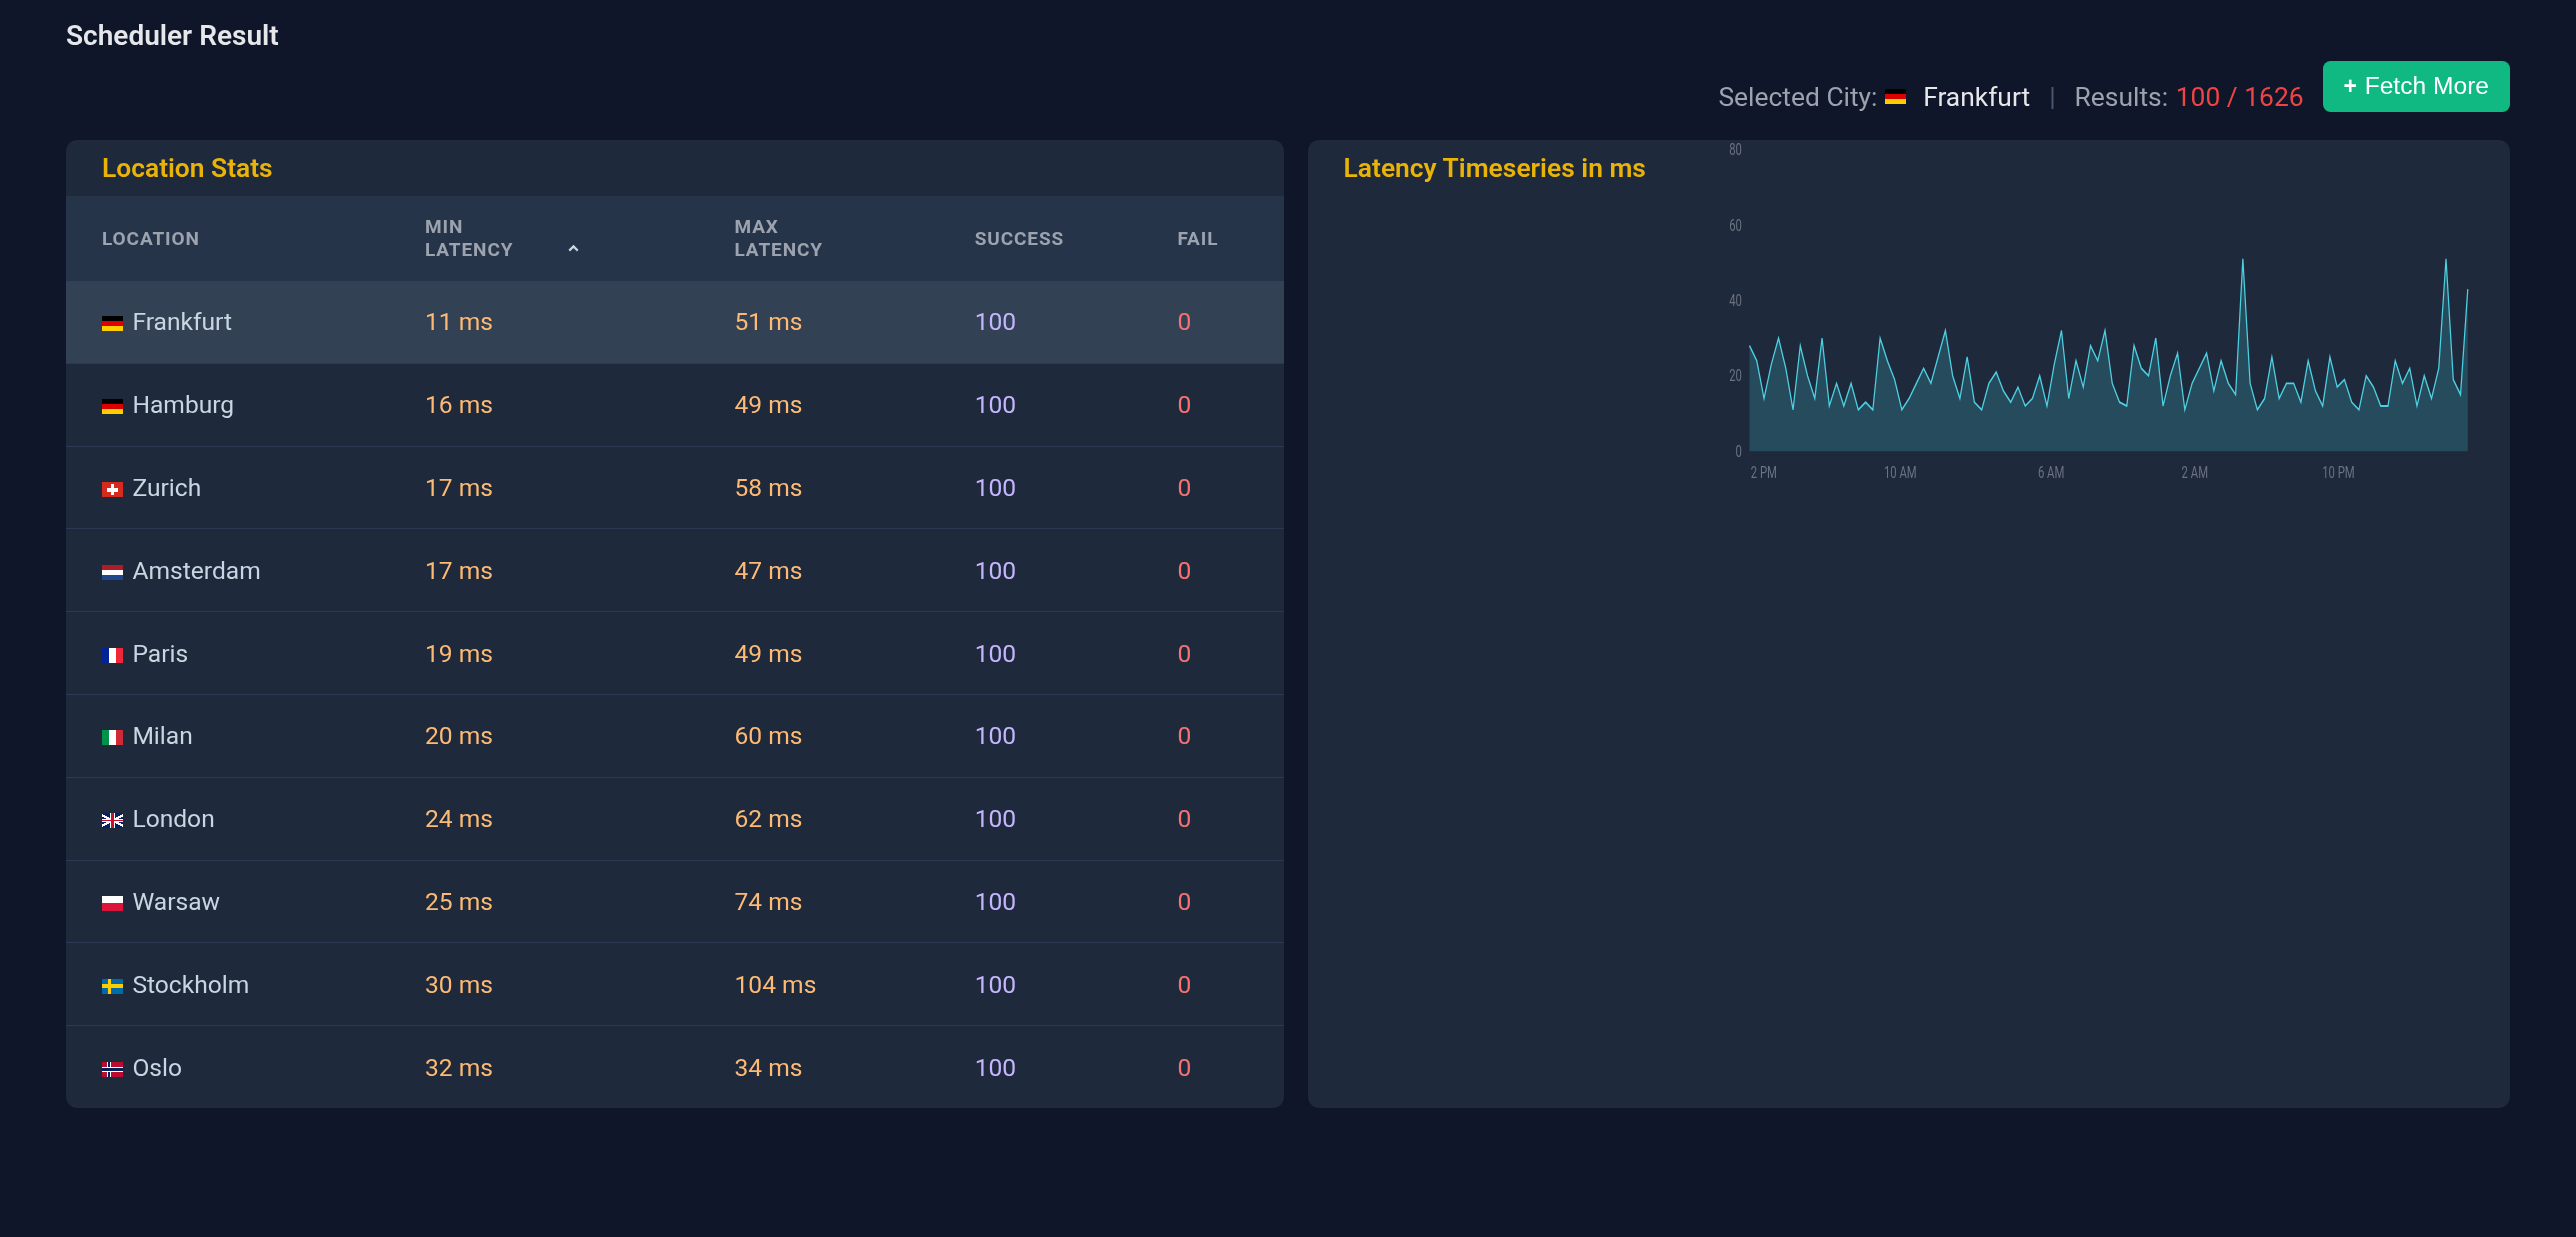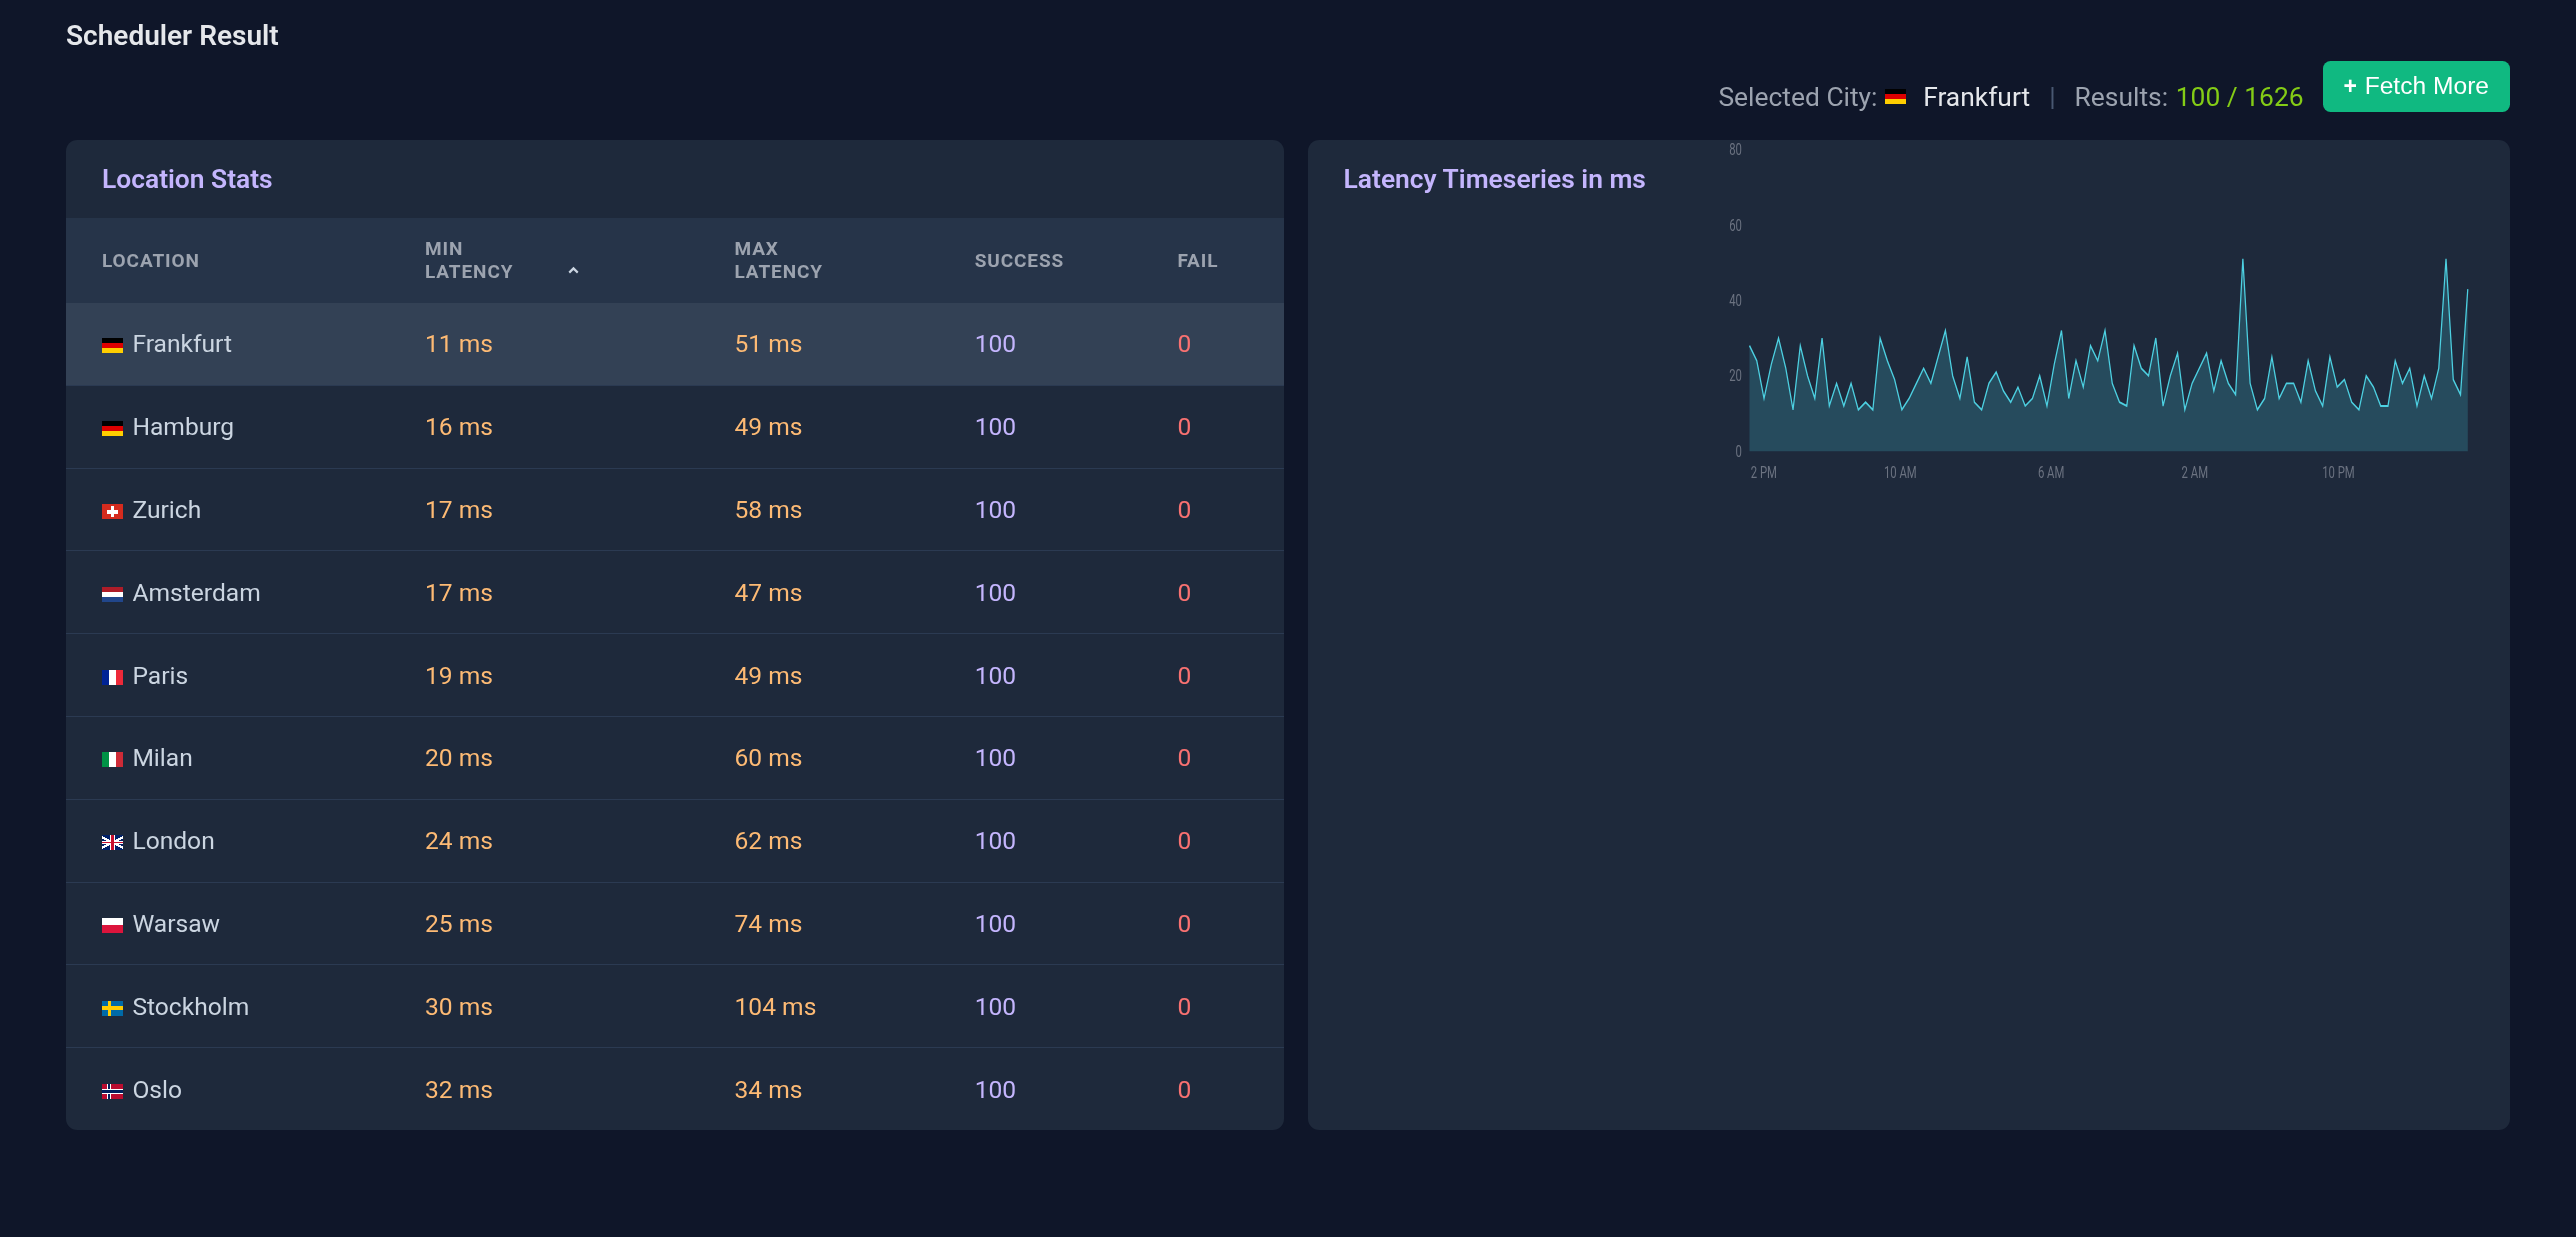--- a/index.html
+++ b/index.html
@@ -25,21 +25,21 @@
 .toolbar {
   display: flex;
   align-items: flex-end;
   gap: 19px;
   margin-top: 57px;
   font-size: 26.4px;
   color: #9ca3af;
 }
 .toolbar .city-name { color: #e5e7eb; }
 .toolbar .divider { color: #495872; }
-.toolbar .results-count { color: #84cc16; }
+.toolbar .results-count { color: #ef4444; }
 .fetch-btn {
   background: #10b981;
   color: #fff;
   border: none;
   padding: 11.3px 21px;
   border-radius: 7.6px;
   font-size: 24.6px;
   font-weight: 500;
   cursor: pointer;
   display: inline-flex;
@@ -55,24 +55,24 @@
   gap: 23.6px;
 }
 .panel {
   background: #1e293b;
   border-radius: 11.3px;
   overflow: hidden;
 }
 .panel-left { flex: 0 0 1218px; }
 .panel-right { flex: 1; display: flex; flex-direction: row;}
 .panel-header {
-  padding: 24px 36px;
+  padding: 13px 36px;
   font-size: 26.4px;
   font-weight: 600;
-  color: #c4b5fd;
+  color: #eab308;
 }
 .table { width: 100%; border-collapse: collapse; }
 .table thead {
   background: #263449;
 }
 .table th {
   padding: 19px 19px;
   text-align: left;
   font-size: 19px;
   font-weight: 700;

